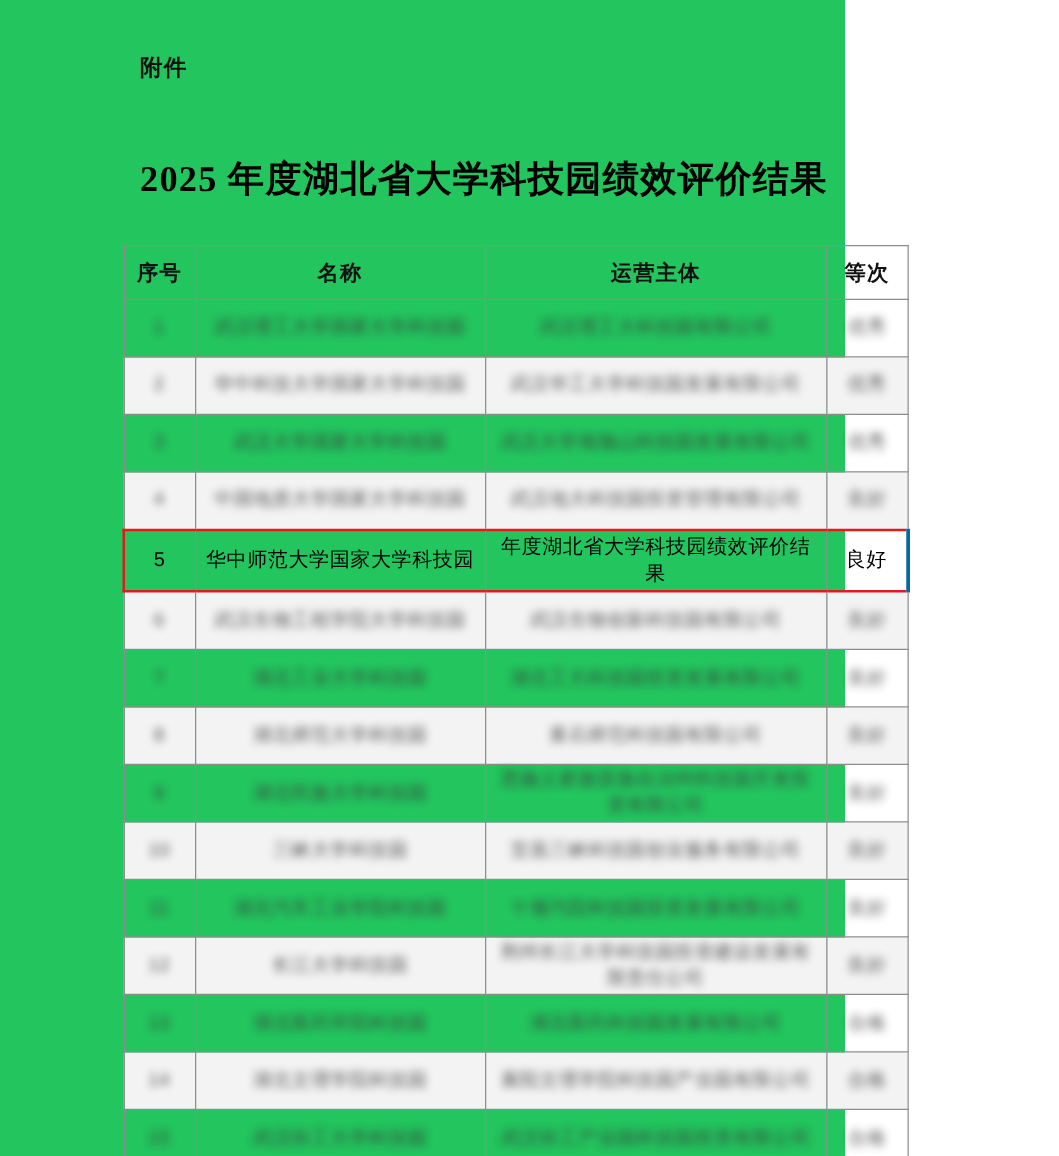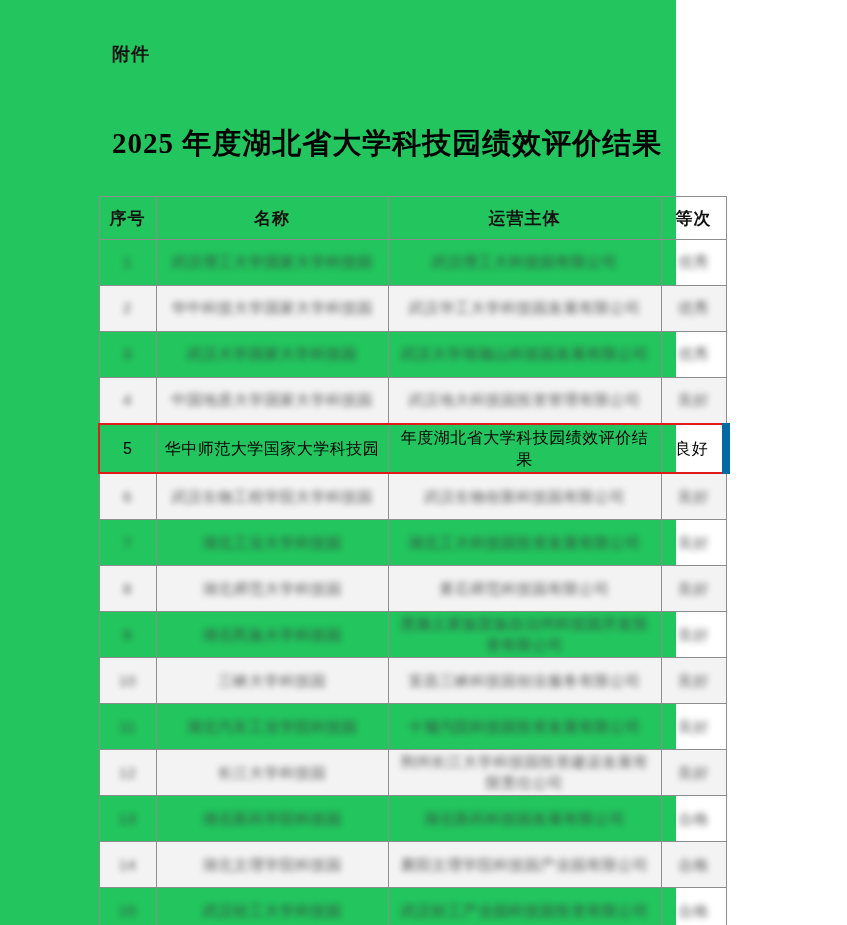--- a/index.html
+++ b/index.html
@@ -92,21 +92,21 @@
   .cellwrap {
     display: block;
     padding: 2px 6px;
     word-break: break-all;
   }
   tr.highlight td {
     border-top: 2px solid #e01b1b;
     border-bottom: 2px solid #e01b1b;
   }
   tr.highlight td:first-child { border-left: 2px solid #e01b1b; }
-  tr.highlight td:last-child { border-right: 8px solid #0369a1; }
+  tr.highlight td:last-child { border-right: 3px solid #0369a1; }
   tr.highlight td span {
     font-size: 16px;
     color: #000;
     filter: none;
     opacity: 1;
     letter-spacing: 0.5px;
   }
   tr.shade td { background: #f3f3f3; }
 </style>
 </head>

